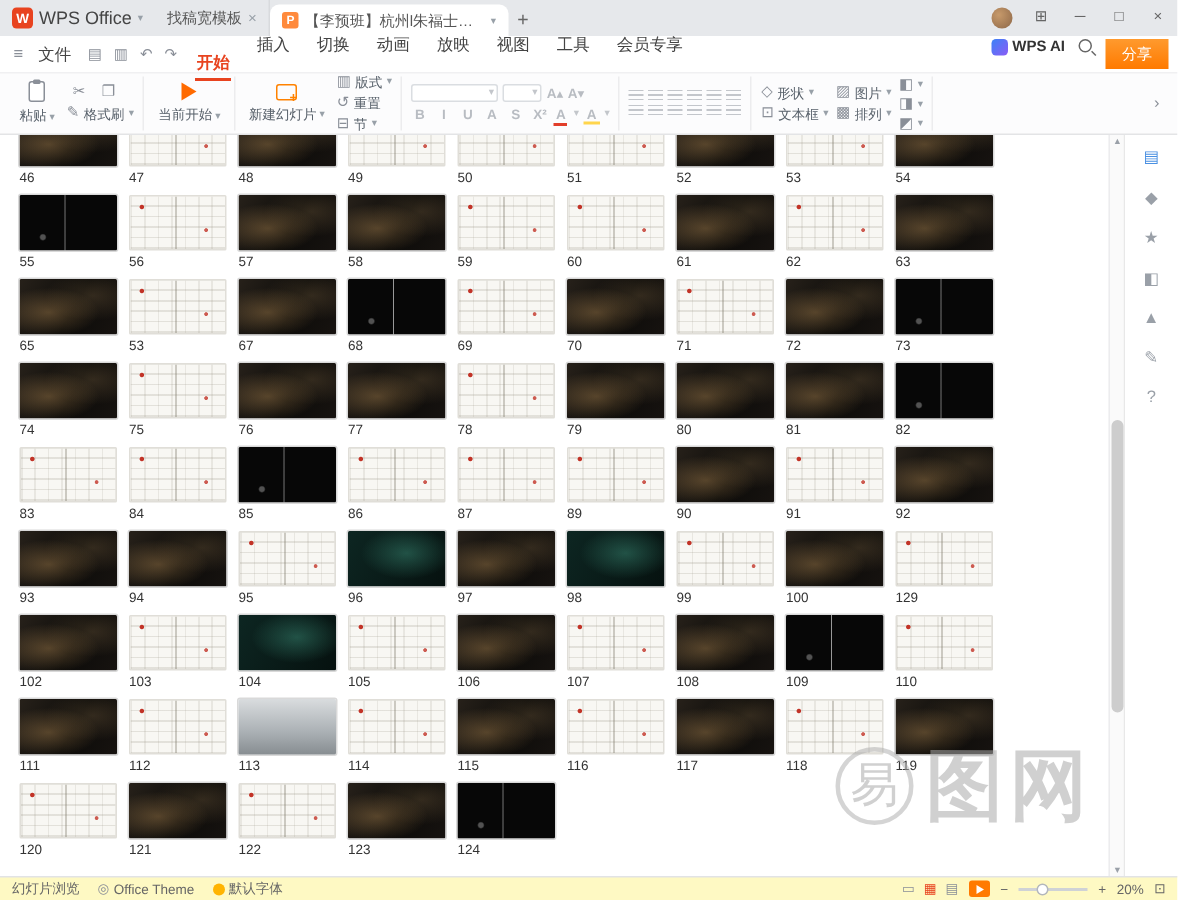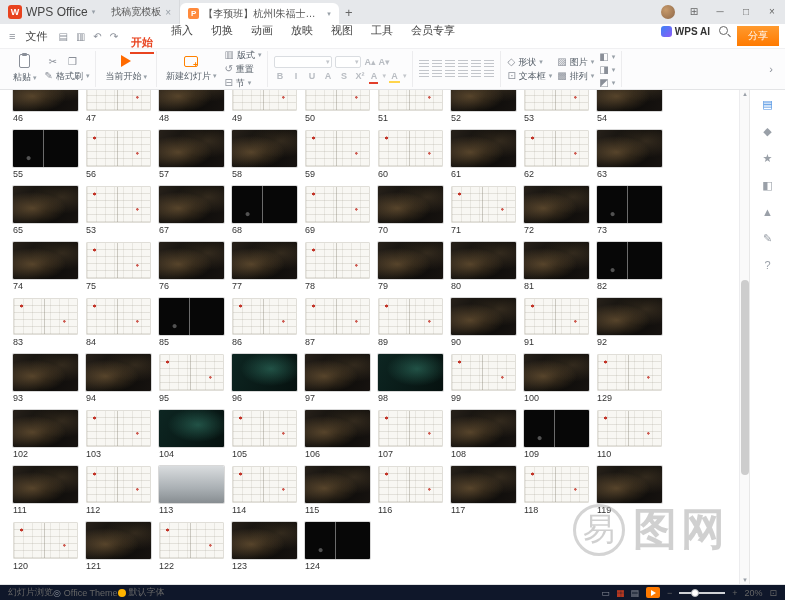--- a/index.html
+++ b/index.html
@@ -91,34 +91,34 @@
     background-image:
       radial-gradient(circle at 12% 20%, #c23327 0 1.2px, transparent 1.8px),
       radial-gradient(circle at 80% 64%, rgba(194,51,39,.8) 0 1px, transparent 1.5px),
       linear-gradient(90deg, transparent 47%, rgba(120,115,100,.35) 47% 49%, transparent 49%),
       repeating-linear-gradient(0deg, rgba(150,145,130,.22) 0 1px, transparent 1px 7px),
       repeating-linear-gradient(90deg, rgba(150,145,130,.16) 0 1px, transparent 1px 9px); }
   .watermark { position:absolute; right:10px; bottom:25px; display:flex; align-items:center; gap:8px;
     color:rgba(170,170,170,.55); pointer-events:none; }
   .wm-circle { width:52px; height:52px; border:3px solid rgba(170,170,170,.5); border-radius:50%;
     display:flex; align-items:center; justify-content:center; font-size:32px; }
-  .wm-text { font-size:44px; letter-spacing:4px; font-weight:bold; }
+  .wm-text { font-size:52px; letter-spacing:4px; font-weight:bold; }
 
   .vscroll { width:10px; background:#fafafa; border-left:1px solid #ececee; position:relative; }
   .sarrow { position:absolute; left:0; width:10px; text-align:center; color:#9aa0a8; font-size:7px; }
   .sarrow.top { top:0; } .sarrow.bottom { bottom:0; }
   .vthumb { position:absolute; left:1px; width:8px; top:190px; height:195px; background:#cdcdcd; border-radius:4px; }
 
   .rightpanel { width:36px; background:#fff; border-left:1px solid #e8e8e8; display:flex;
     flex-direction:column; align-items:center; padding-top:8px; gap:14px; color:#9aa0a8; font-size:11px; }
   .rp-ic:first-child { color:#4a90e2; }
 
   
-  .statusbar { height:16px; background:#0f172a; border-top:1px solid #e2e3e5; display:flex;
-    align-items:center; font-size:9px; color:#666; padding:0 8px; }
+  .statusbar { height:16px; background:#fef9c3; border-top:1px solid #e2e3e5; display:flex;
+    align-items:center; font-size:9px; color:#666; padding:0 8px; gap:12px; }
   .sb-item { display:flex; align-items:center; gap:3px; }
   .sb-ic { color:#8a8f98; font-size:9px; }
   .sb-dot { width:8px; height:8px; border-radius:50%; background:#ffb400; display:inline-block; }
   .sb-right { margin-left:auto; display:flex; align-items:center; gap:7px; }
   .view-ic { color:#8a8f98; font-size:9px; }
   .view-ic.active { color:#e8431f; }
   .play-btn { width:14px; height:11px; background:#ff7a00; border-radius:2px; display:flex; align-items:center; justify-content:center; }
   .play-btn .tri { width:0; height:0; border-left:5px solid #fff; border-top:3px solid transparent; border-bottom:3px solid transparent; margin-left:1px; }
   .zslider { width:46px; height:2px; background:#cfd2d6; position:relative; display:inline-block; }
   .zthumb { position:absolute; left:12px; top:-3px; width:8px; height:8px; border-radius:50%; background:#fff; border:1px solid #b3b7bc; }

